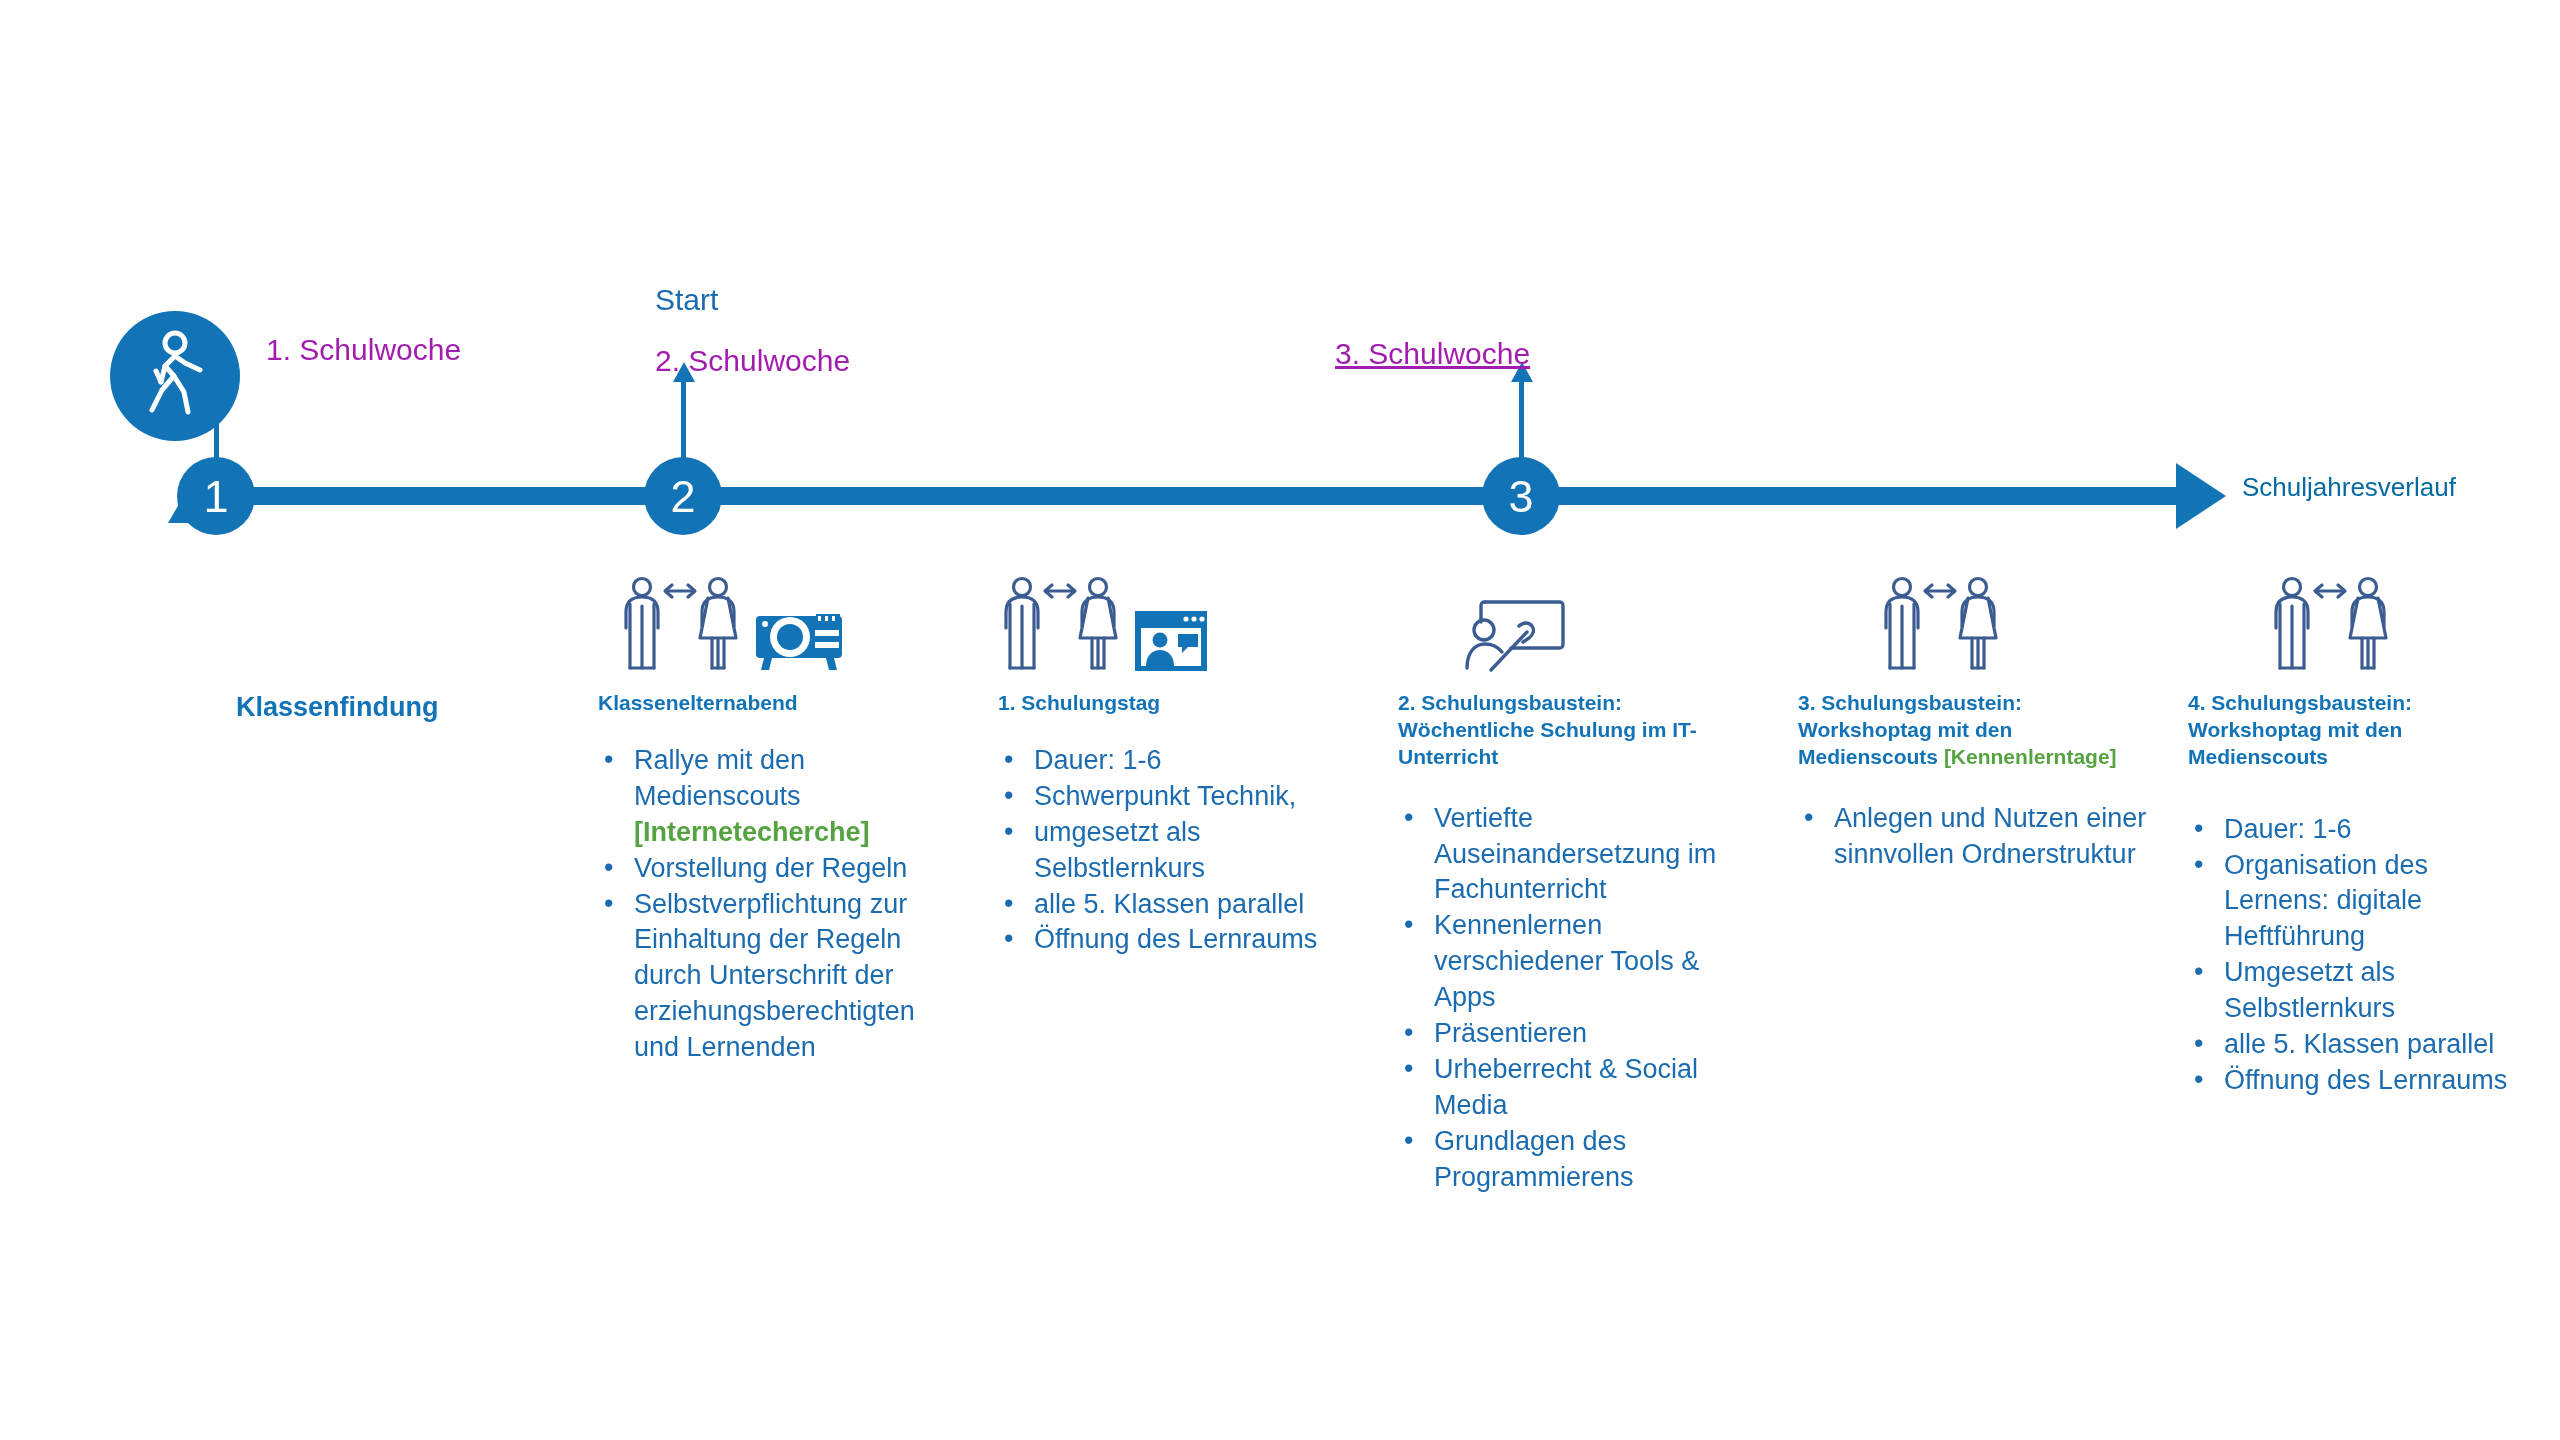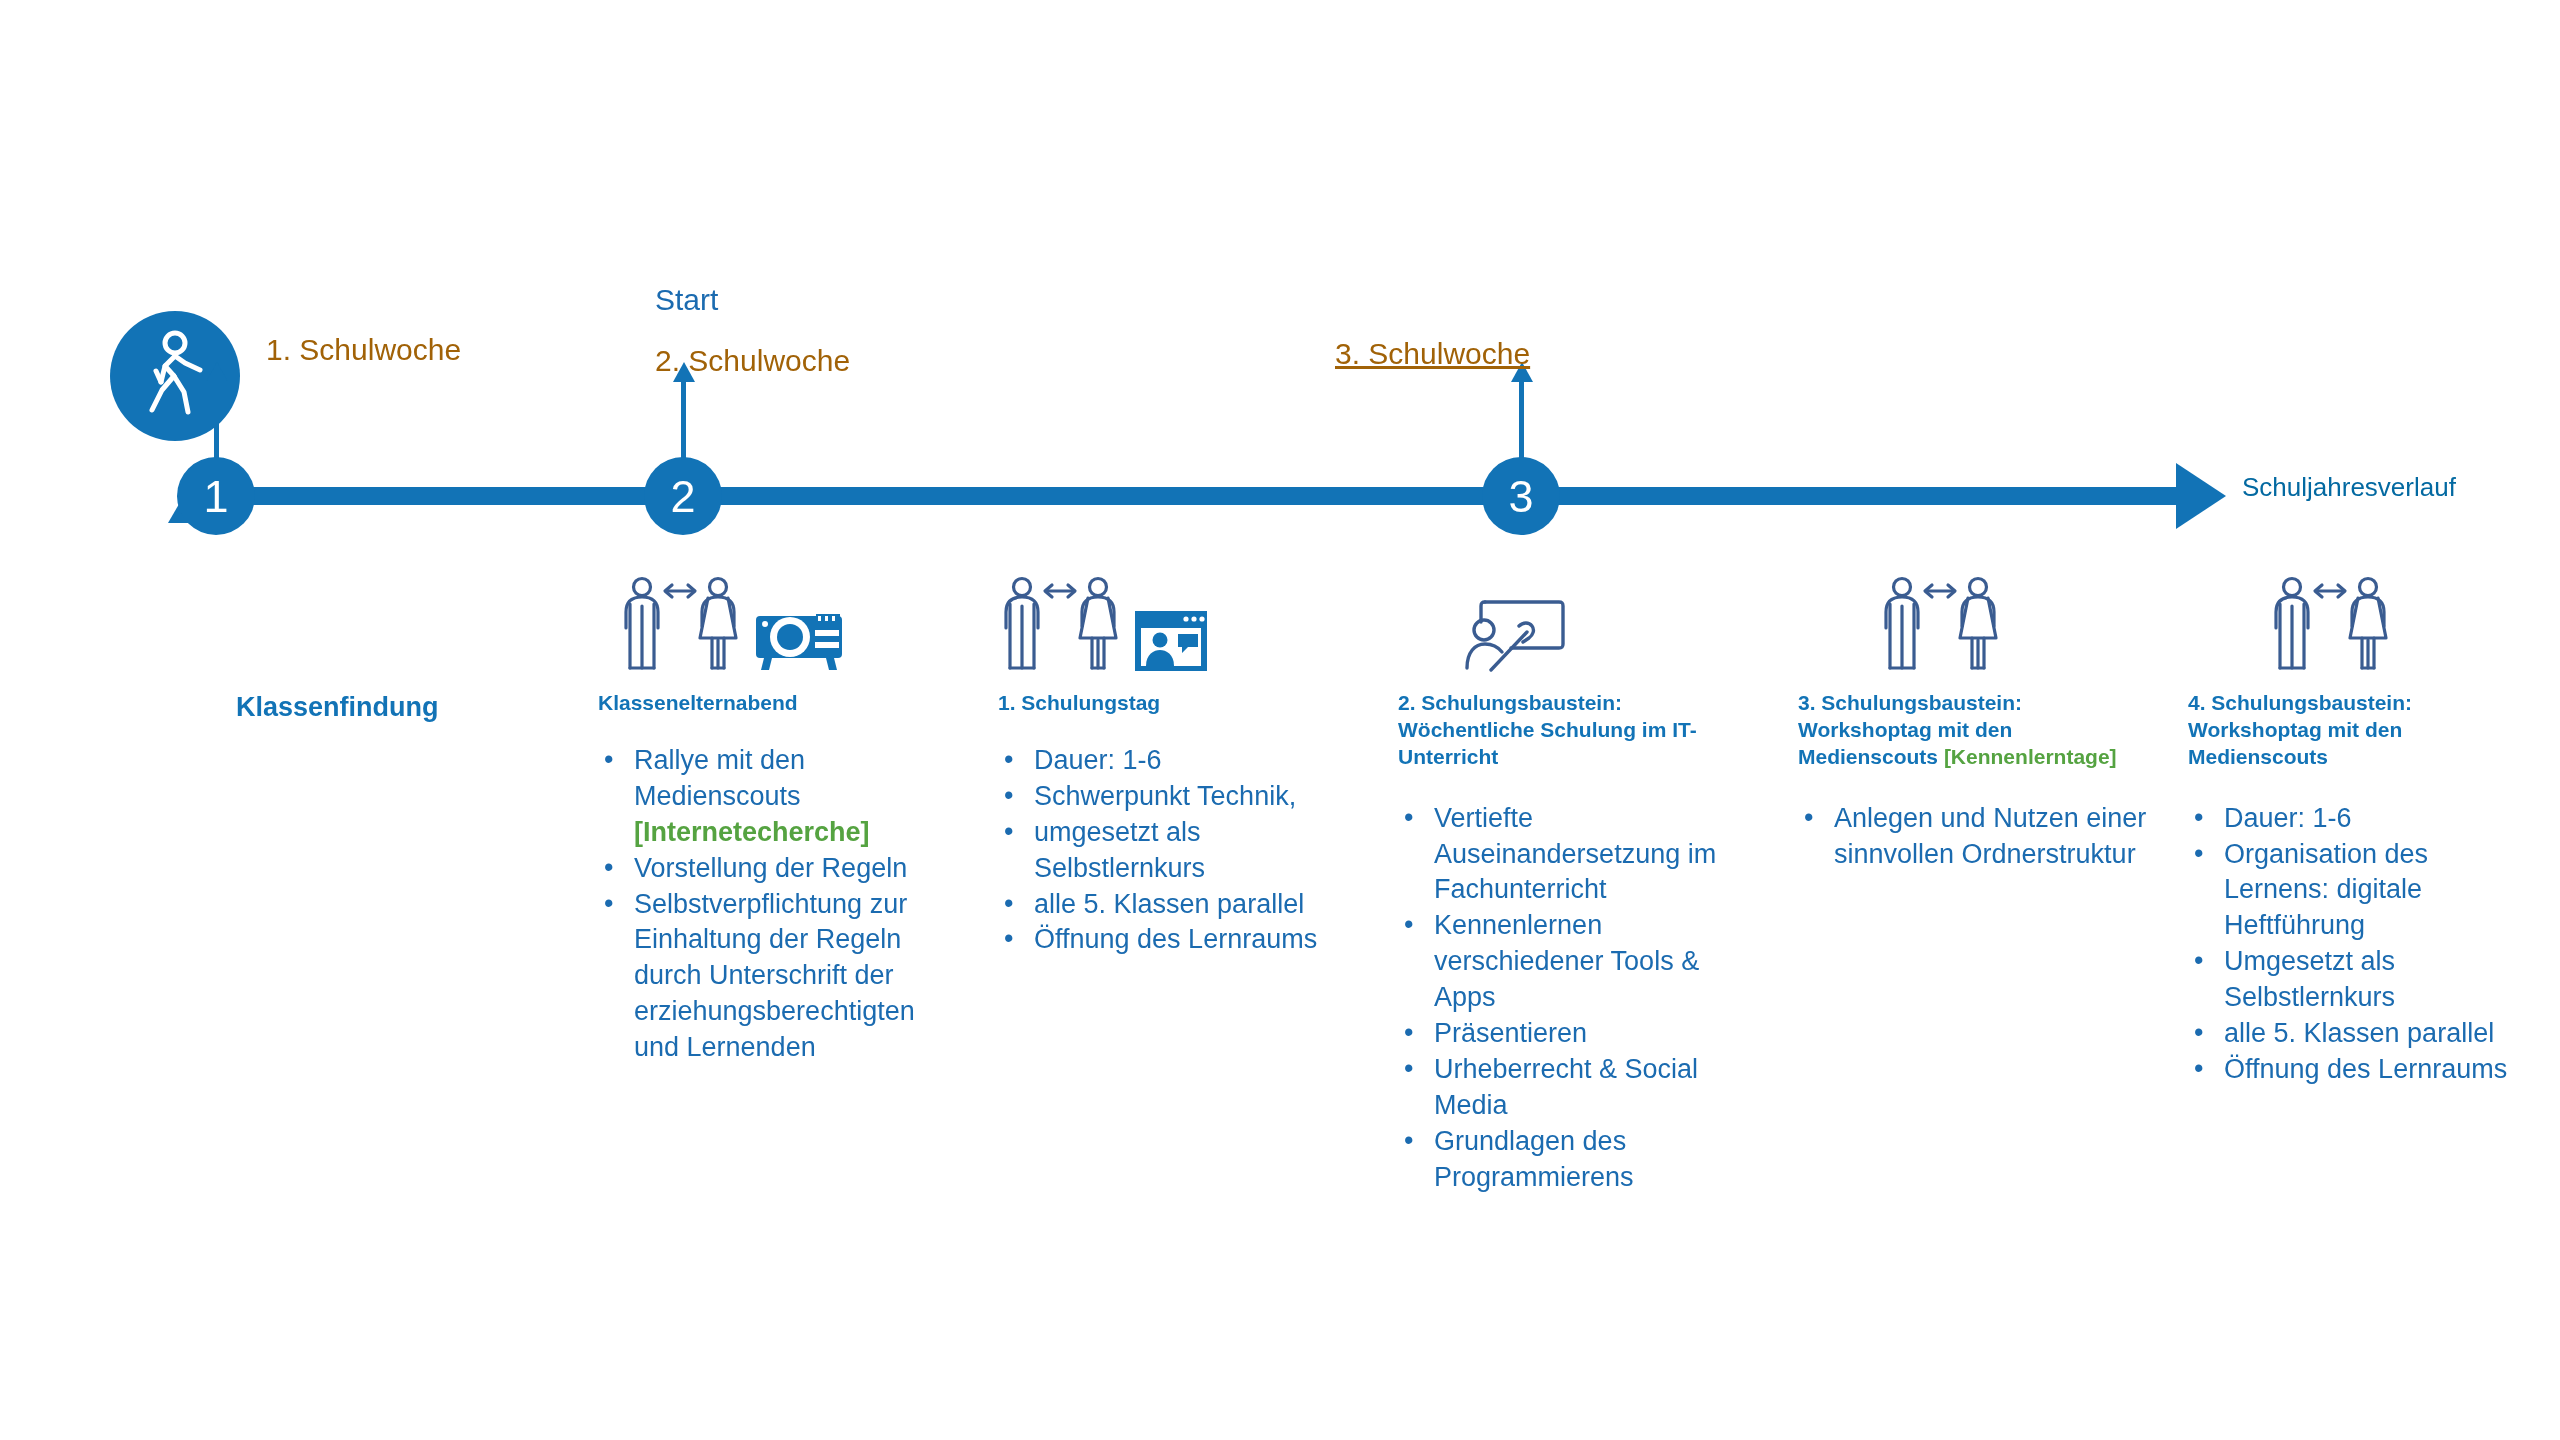--- a/index.html
+++ b/index.html
@@ -90,21 +90,21 @@
   .node-stem-head {
     position: absolute;
     width: 0; height: 0;
     border-left: 11px solid transparent;
     border-right: 11px solid transparent;
     border-bottom: 20px solid #1273b6;
   }
   .week-label {
     position: absolute;
     font-size: 30px;
-    color: #a16207;
+    color: #a21caf;
     white-space: nowrap;
   }
   .start-label {
     position: absolute;
     font-size: 30px;
     color: #1b6bb0;
     white-space: nowrap;
     margin-top: 11px;
   }
 
@@ -365,21 +365,21 @@
   <div class="column" style="left:1798px; width:350px;">
     <div class="col-title" style="margin-bottom:30px;">
       <span>3. Schulungsbaustein: Workshoptag mit den Medienscouts </span><span class="accent">[Kennenlerntage]</span>
     </div>
     <ul class="bullets">
       <li><span>Anlegen und Nutzen einer sinnvollen Ordnerstruktur</span></li>
     </ul>
   </div>
 
   <div class="column" style="left:2188px; width:350px;">
-    <div class="col-title" style="margin-bottom:30px;">
+    <div class="col-title" style="margin-bottom:41px;">
       <span>4. Schulungsbaustein: Workshoptag mit den Medienscouts</span>
     </div>
     <ul class="bullets">
       <li><span>Dauer: 1-6</span></li>
       <li><span>Organisation des Lernens: digitale Heftführung</span></li>
       <li><span>Umgesetzt als Selbstlernkurs</span></li>
       <li><span>alle 5. Klassen parallel</span></li>
       <li><span>Öffnung des Lernraums</span></li>
     </ul>
   </div>

